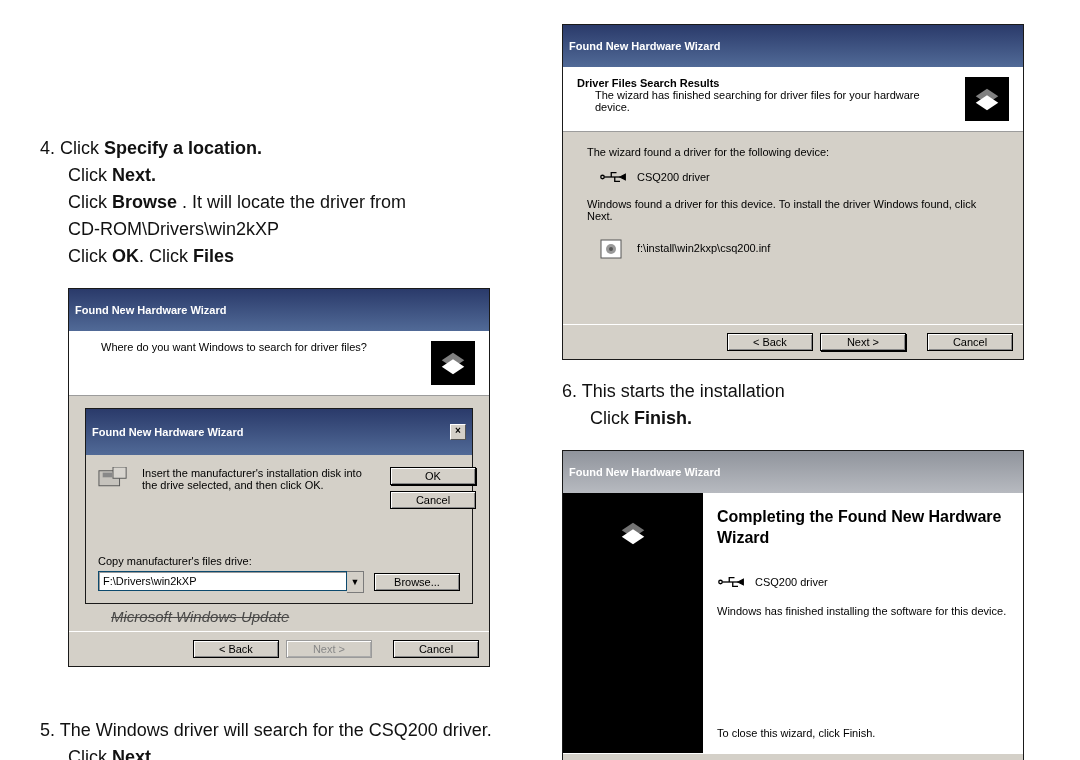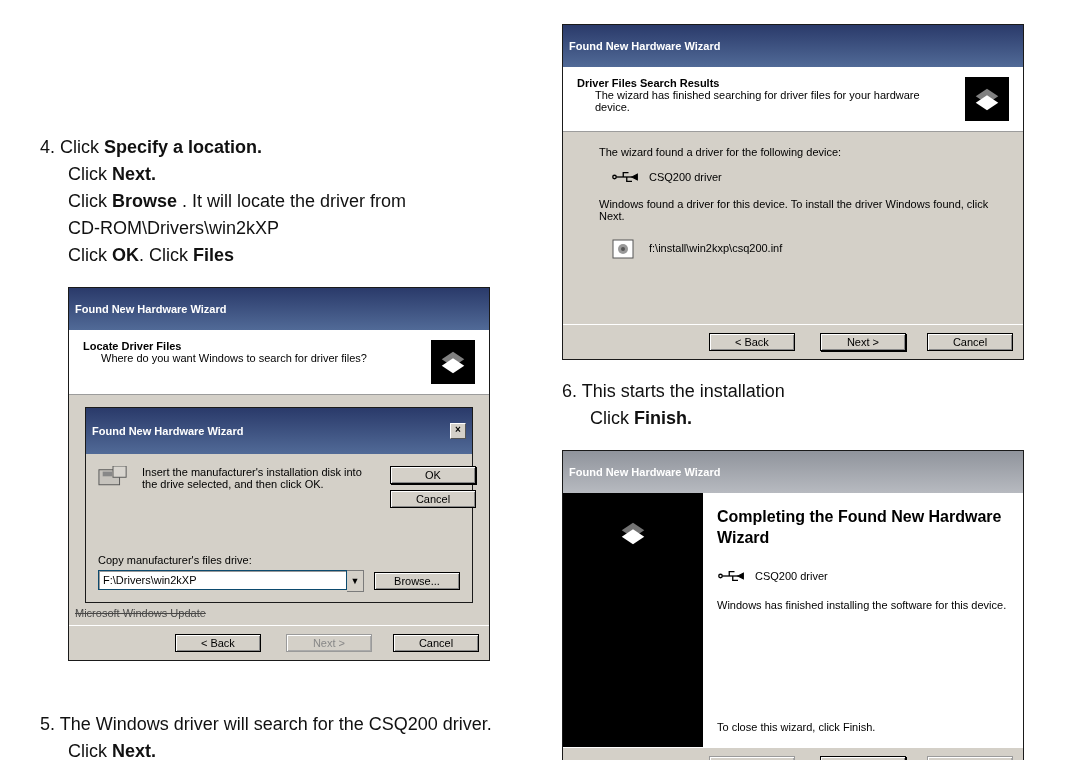--- a/index.html
+++ b/index.html
@@ -99,21 +99,21 @@
   }
   .wbtn {
     display: inline-block;
     min-width: 64px;
     padding: 2px 10px;
     background: #d4d0c8;
     border: 1px solid #000;
     box-shadow: inset 1px 1px 0 #fff, inset -1px -1px 0 #888;
     font-size: 11px;
     text-align: center;
-    margin-left: 22px;
+    margin-left: 4px;
   }
   .wbtn.shadow { box-shadow: 1px 1px 0 #000, inset 1px 1px 0 #fff, inset -1px -1px 0 #888; }
   .wbtn.disabled { color: #888; box-shadow: inset 1px 1px 0 #fff, inset -1px -1px 0 #aaa; border-color:#9a9a9a; }
   .field {
     background: #fff;
     border: 1px solid #0c4a6e;
     box-shadow: inset 1px 1px 0 #999;
     height: 18px;
     display: flex; align-items: center;
     padding: 0 4px;
@@ -157,21 +157,21 @@
     flex:1;
     background:#fff;
     padding: 14px 14px 14px 14px;
     font-size: 11px;
     display:flex; flex-direction:column;
   }
   .complete-title {
     font-size: 16px;
     font-weight: 700;
     color: #000;
-    margin-bottom: 20px;
+    margin-bottom: 26px;
     line-height: 1.3;
   }
   
   .usb {
     width: 28px; height: 14px;
     position: relative;
   }
 
   
   #step4-win { width: 420px; margin-left: 28px; }
@@ -195,21 +195,20 @@
         <span>Click </span><b>OK</b><span>.    Click </span><b>Files</b>
       </span>
     </div>
 
     <div id="step4-win" class="win">
       <div class="titlebar">
         <span>Found New Hardware Wizard</span>
       </div>
       <div class="header-band">
         <div class="htext">
-          <div class="h1">Locate Driver Files</div>
           <div class="h2">Where do you want Windows to search for driver files?</div>
         </div>
         <div class="wiz-icon">
           <svg viewBox="0 0 32 32">
               <g fill="#fff">
                 <path d="M4 20 L16 12 L28 20 L16 28 Z"></path>
                 <path d="M4 13 L16 5 L28 13 L16 21 Z" opacity=".5"></path>
               </g>
             </svg>
         </div>
@@ -243,21 +242,21 @@
                 <div class="field">
                     <span>F:\Drivers\win2kXP</span>
                   </div>
                 <div class="arrow">▼</div>
               </div>
               <div class="wbtn" style="margin:0;">Browse...</div>
             </div>
           </div>
         </div>
         <div style="height:4px;"></div>
-        <div style="font-size:11px; color:#3a3a3a; text-decoration:line-through; opacity:.9;">Microsoft Windows Update</div>
+        <div style="font-size:15px; color:#3a3a3a; margin-left:36px; text-decoration:line-through; opacity:.9;font-style:italic;">Microsoft Windows Update</div>
       </div>
       <div class="btnbar">
         <span class="wbtn">&lt; Back</span>
         <span class="wbtn disabled">Next &gt;</span>
         <span class="wbtn" style="margin-left:18px;">Cancel</span>
       </div>
     </div>
 
     <div style="height:50px;"></div>
 
@@ -283,21 +282,21 @@
         </div>
         <div class="wiz-icon">
           <svg viewBox="0 0 32 32">
               <g fill="#fff">
                 <path d="M4 20 L16 12 L28 20 L16 28 Z"></path>
                 <path d="M4 13 L16 5 L28 13 L16 21 Z" opacity=".5"></path>
               </g>
             </svg>
         </div>
       </div>
-      <div class="body-area" style="padding:14px 24px 12px 36px;">
+      <div class="body-area" style="padding:14px 24px 12px 24px;">
         <div>The wizard found a driver for the following device:</div>
         <div class="row" style="margin:12px 0 14px 12px;">
           <span class="usb">
             <svg viewBox="0 0 32 16" width="28" height="14">
                 <g stroke="#000" stroke-width="1.5" fill="none">
                   <circle cx="4" cy="8" r="2"></circle>
                   <path d="M6 8 H24"></path>
                   <path d="M14 8 V3 H20"></path>
                   <path d="M18 8 V13 H24"></path>
                   <path d="M24 8 L30 5 L30 11 Z" fill="#000"></path>

